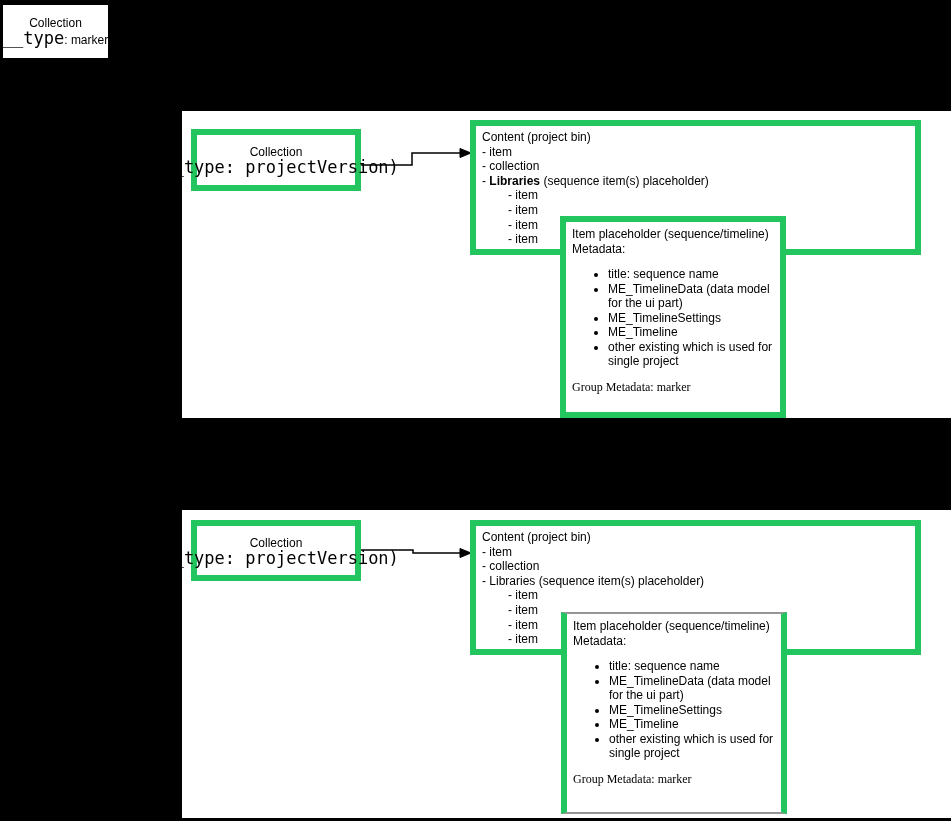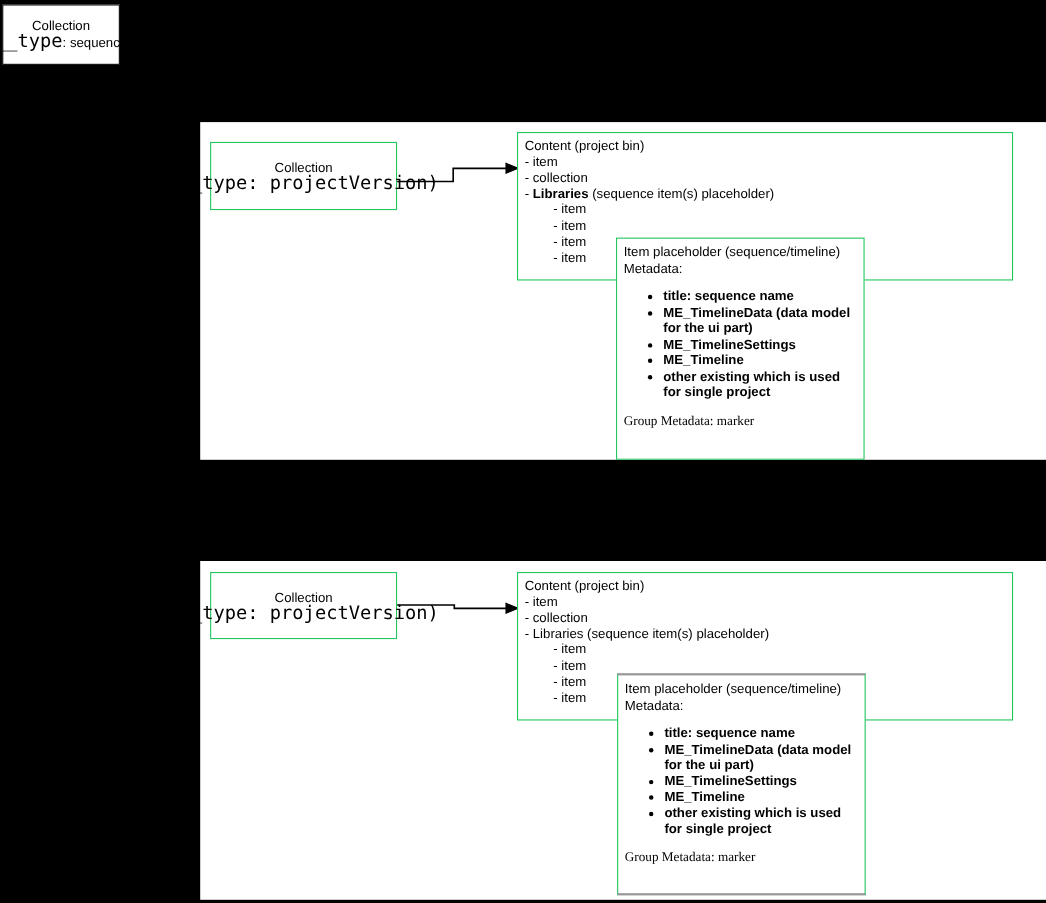--- a/index.html
+++ b/index.html
@@ -9,21 +9,21 @@
     font-family:"Liberation Sans",sans-serif;
     -webkit-font-smoothing:antialiased;
   }
   .mono{font-family:"DejaVu Sans Mono","Liberation Mono",monospace;font-size:17px;}
   .panel{
     position:absolute;left:182px;width:769px;background:#ffffff;
   }
   #panel-1{top:111px;height:307px;}
   #panel-2{top:510px;height:308px;}
   .node{
-    position:absolute;background:#ffffff;border:1px solid #22c55e;
+    position:absolute;background:#ffffff;border:6px solid #22c55e;
     box-sizing:border-box;color:#000000;
   }
   .collection-box{
     left:9px;width:170px;height:62px;
     display:flex;flex-direction:column;align-items:center;justify-content:center;
     font-size:12px;line-height:15px;text-align:center;white-space:nowrap;
   }
   #panel-1 .collection-box{top:18px;}
   #panel-2 .collection-box{top:10px;height:61px;}
   .root-box{
@@ -40,33 +40,33 @@
   #panel-2 .content-box{top:10px;}
   .content-box .sub{margin-left:26px;}
   .lib-bold{font-weight:bold;}
   .item-box{
     width:226px;height:202px;
     font-size:12px;line-height:14.5px;padding:5px 6px;overflow:hidden;
     z-index:2;
   }
   #panel-1 .item-box{left:378px;top:105px;}
   #panel-2 .item-box{left:379px;top:102px;border-top:2px solid #969696;border-bottom:2px solid #969696;}
-  .item-box ul{margin:11px 0;padding-left:36px;font-weight:bold;}
+  .item-box ul{margin:11px 0;padding-left:36px;}
   .item-box li{margin:0;padding:0;}
   .item-box .footer-line{margin-top:10px;font-family:Liberation Serif, serif;}
   .connector{position:absolute;}
   #panel-1 .connector{left:179px;top:36px;}
   #panel-2 .connector{left:179px;top:34px;}
 </style>
 </head>
 <body>
 
 <div class="root-box">
   <div>Collection</div>
-  <div><span>(</span><span class="mono">__type</span><span>: </span><span>sequence</span><span>)</span></div>
+  <div><span>(</span><span class="mono">__type</span><span>: </span><span>marker</span><span>)</span></div>
 </div>
 
 <div class="panel" id="panel-1">
 
   <div class="node collection-box">
     <div>Collection</div>
     <div class="mono"><span>(</span><span>__type</span><span>: </span><span>projectVersion</span><span>)</span></div>
   </div>
 
   <svg class="connector" width="112" height="26" viewBox="0 0 112 26">

